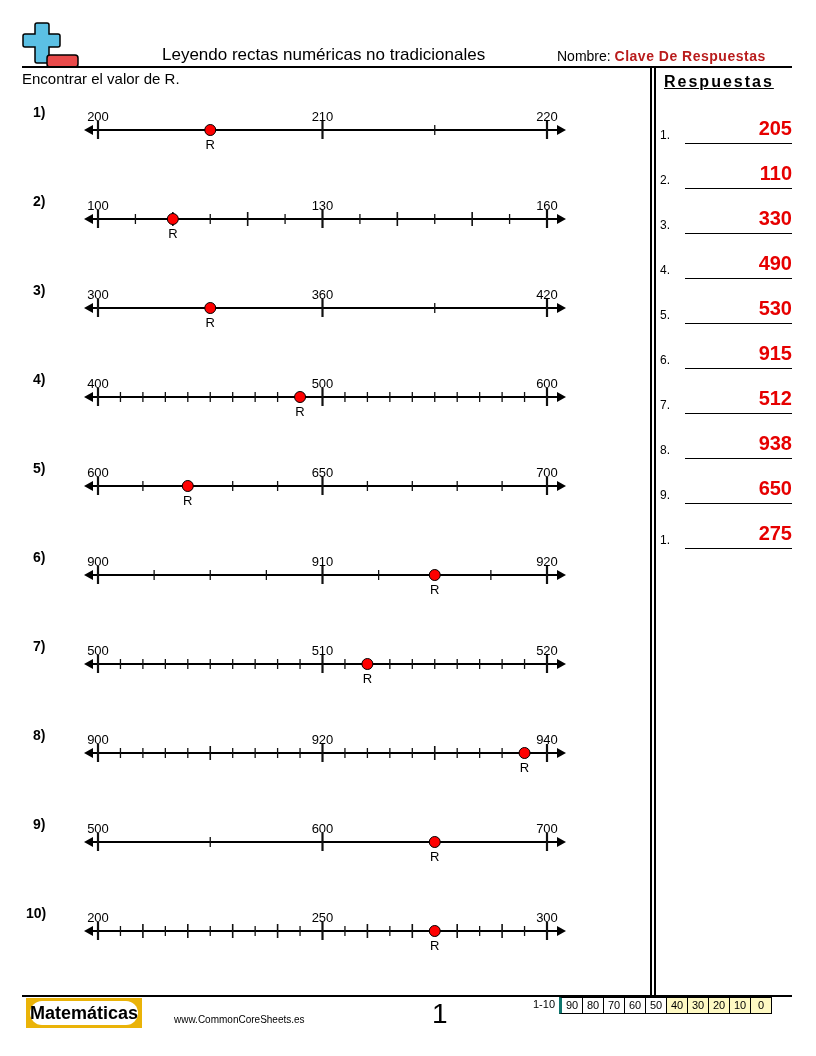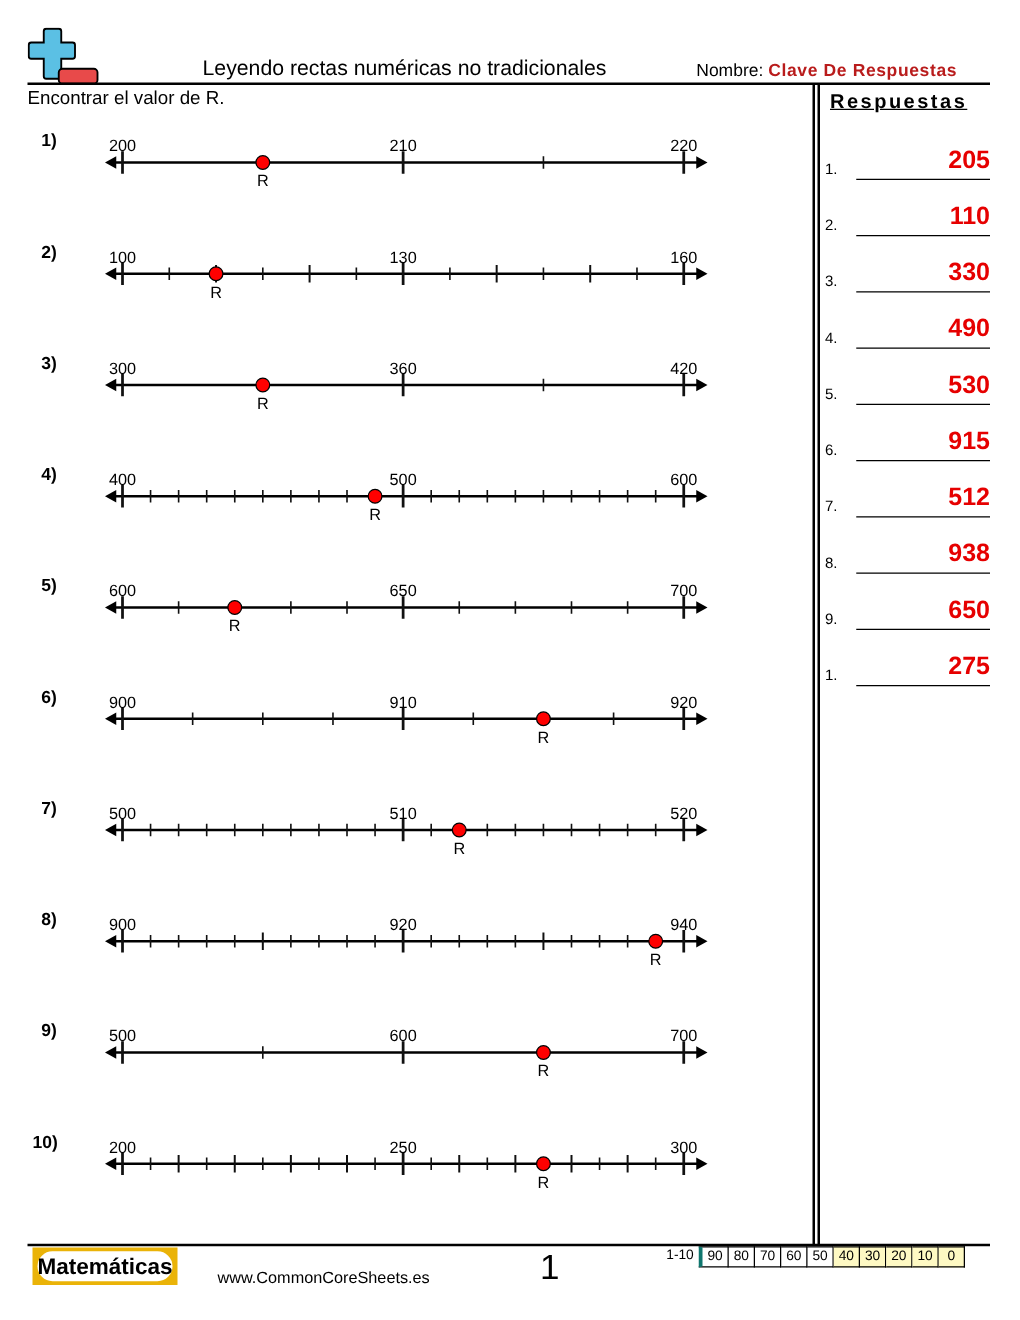--- a/index.html
+++ b/index.html
@@ -15,21 +15,21 @@
   .answers-title{left:664px;top:73px;font-size:16px;font-weight:bold;letter-spacing:2px;text-decoration:underline;}
   .ans-row{left:660px;width:132px;height:22px;}
   .ans-num{position:absolute;left:0;bottom:-4px;font-size:12px;}
   .ans-line{position:absolute;left:25px;right:0;bottom:-6px;height:1px;background:#000;}
   .ans-val{position:absolute;left:25px;right:0;bottom:-2px;text-align:right;color:#e60000;font-weight:bold;font-size:20px;}
   .prob-num{left:33px;font-size:14px;font-weight:bold;}
   svg.nl{position:absolute;left:0;width:640px;height:60px;overflow:visible;}
   .ftr-rule{left:22px;top:995px;width:770px;height:1.5px;background:#000;}
   .brand{left:26px;top:998px;width:116px;height:30px;background:#eab308;}
   .brand-pill{position:absolute;left:4px;top:3px;right:4px;bottom:3px;background:#fff;border-radius:13px;font-weight:bold;font-size:18px;text-align:center;line-height:24px;}
-  .site{left:174px;top:1014px;font-size:13px;}
+  .site{left:174px;top:1014px;font-size:10px;}
   .page-num{left:432px;top:998px;font-size:28px;}
   .score{left:530px;top:997px;display:flex;font-size:11px;}
   .score .cell{border:1px solid #000;border-left:none;padding:0 3px;height:15px;line-height:15px;min-width:14px;text-align:center;}
   .score .lbl{border:none;padding-right:4px;}
   .score .first{border-left:3px solid #0f766e;}
   .score .blue{background:#fef9c3;}
 </style>
 </head>
 <body>
 

